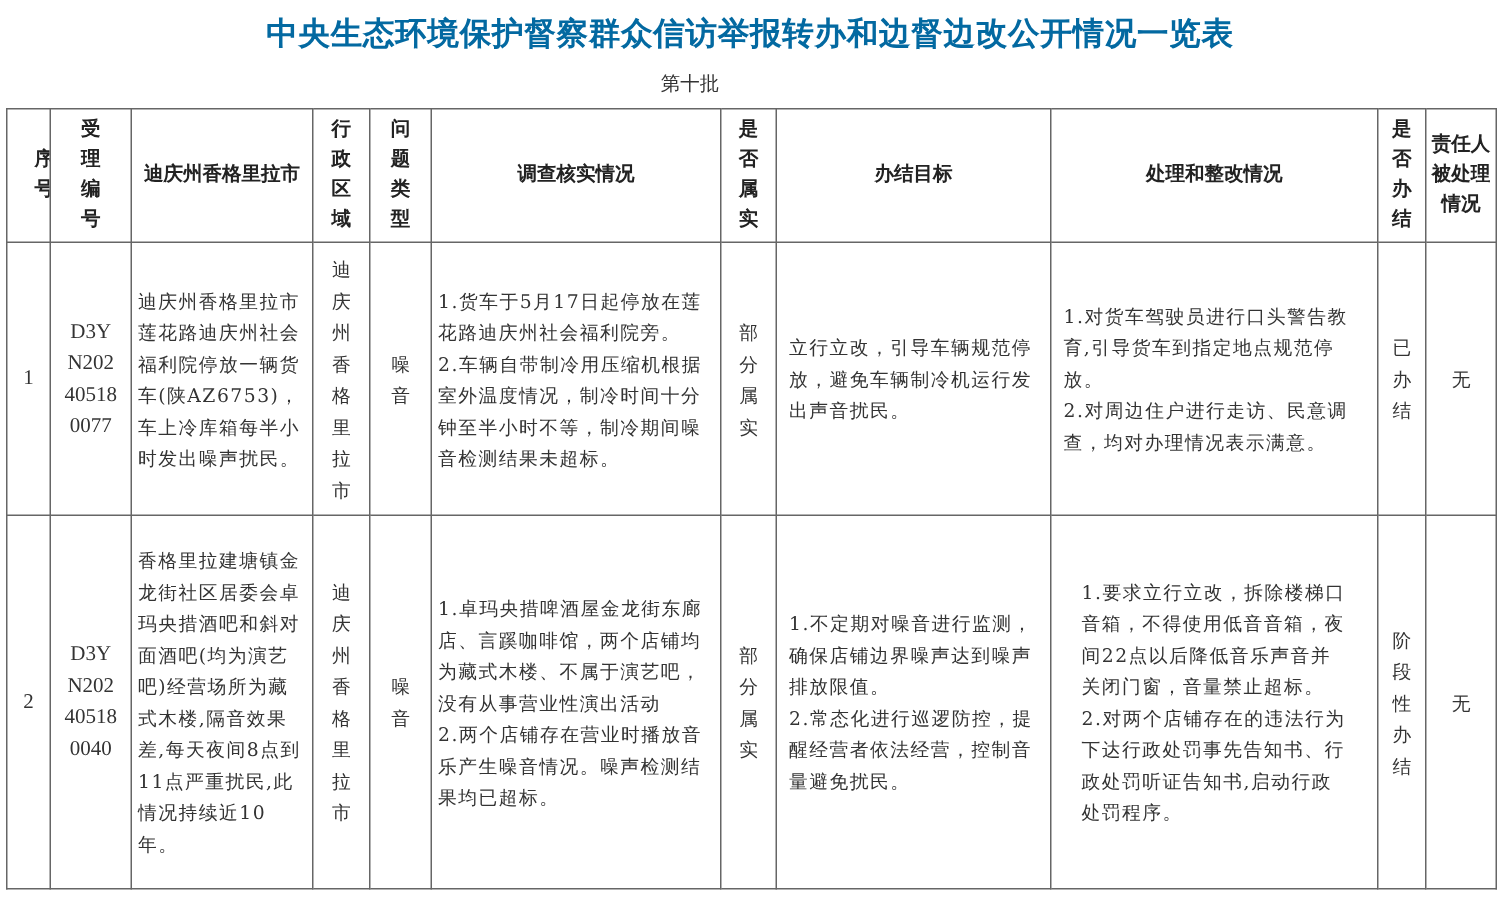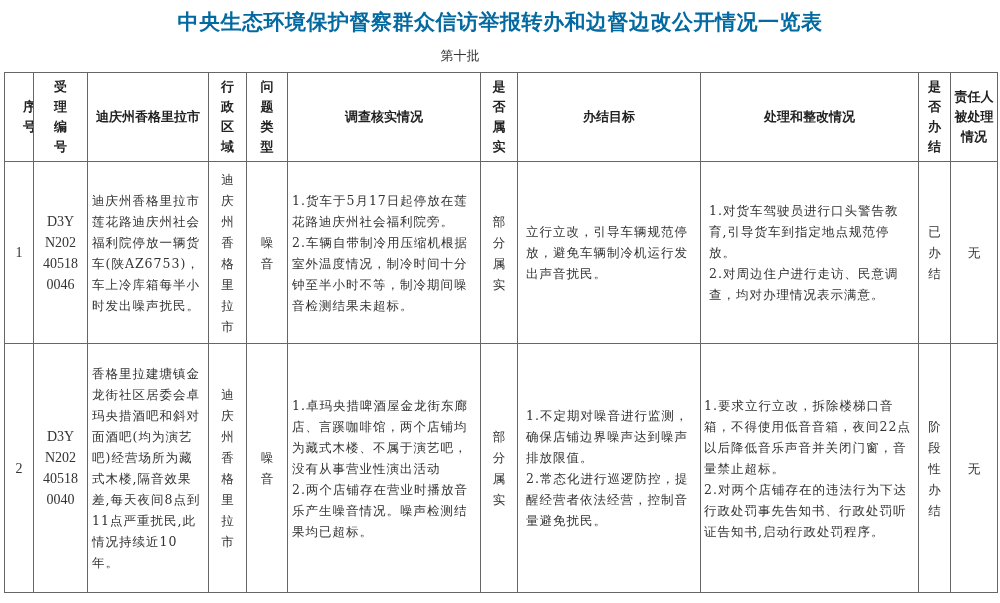--- a/index.html
+++ b/index.html
@@ -59,21 +59,21 @@
       <th class="narrow" style="padding:0 3px;">责任人被处理情况</th>
     </tr>
   </thead>
   <tbody>
     <tr class="r1">
       <td class="c code">1</td>
       <td class="c code">
         <span class="block">D3Y</span>
         <span class="block">N202</span>
         <span class="block">40518</span>
-        <span class="block">0046</span>
+        <span class="block">0077</span>
       </td>
       <td class="l">迪庆州香格里拉市莲花路迪庆州社会福利院停放一辆货车(陕AZ6753)，车上冷库箱每半小时发出噪声扰民。</td>
       <td class="c vert" style="padding:0 12px;">迪庆州香格里拉市</td>
       <td class="c vert" style="padding:0 13px;">噪音</td>
       <td class="l">
         <span class="block">1.货车于5月17日起停放在莲花路迪庆州社会福利院旁。</span>
         <span class="block">2.车辆自带制冷用压缩机根据室外温度情况，制冷时间十分钟至半小时不等，制冷期间噪音检测结果未超标。</span>
       </td>
       <td class="c vert" style="padding:0 11px;">部分属实</td>
       <td class="l" style="padding:0 8px;">
@@ -99,21 +99,21 @@
       <td class="c vert" style="padding:0 13px;">噪音</td>
       <td class="l">
         <span class="block">1.卓玛央措啤酒屋金龙街东廊店、言蹊咖啡馆，两个店铺均为藏式木楼、不属于演艺吧，没有从事营业性演出活动</span>
         <span class="block">2.两个店铺存在营业时播放音乐产生噪音情况。噪声检测结果均已超标。</span>
       </td>
       <td class="c vert" style="padding:0 11px;">部分属实</td>
       <td class="l" style="padding:0 8px;">
         <span class="block">1.不定期对噪音进行监测，确保店铺边界噪声达到噪声排放限值。</span>
         <span class="block">2.常态化进行巡逻防控，提醒经营者依法经营，控制音量避免扰民。</span>
       </td>
-      <td class="l" style="padding:0 3px;">
+      <td class="l" style="padding:0 20px;">
         <span class="block">1.要求立行立改，拆除楼梯口音箱，不得使用低音音箱，夜间22点以后降低音乐声音并关闭门窗，音量禁止超标。</span>
         <span class="block">2.对两个店铺存在的违法行为下达行政处罚事先告知书、行政处罚听证告知书,启动行政处罚程序。</span>
       </td>
       <td class="c vert" style="padding:0 9px;">阶段性办结</td>
       <td class="c">无</td>
     </tr>
   </tbody>
 </table>
 
 </body></html>

